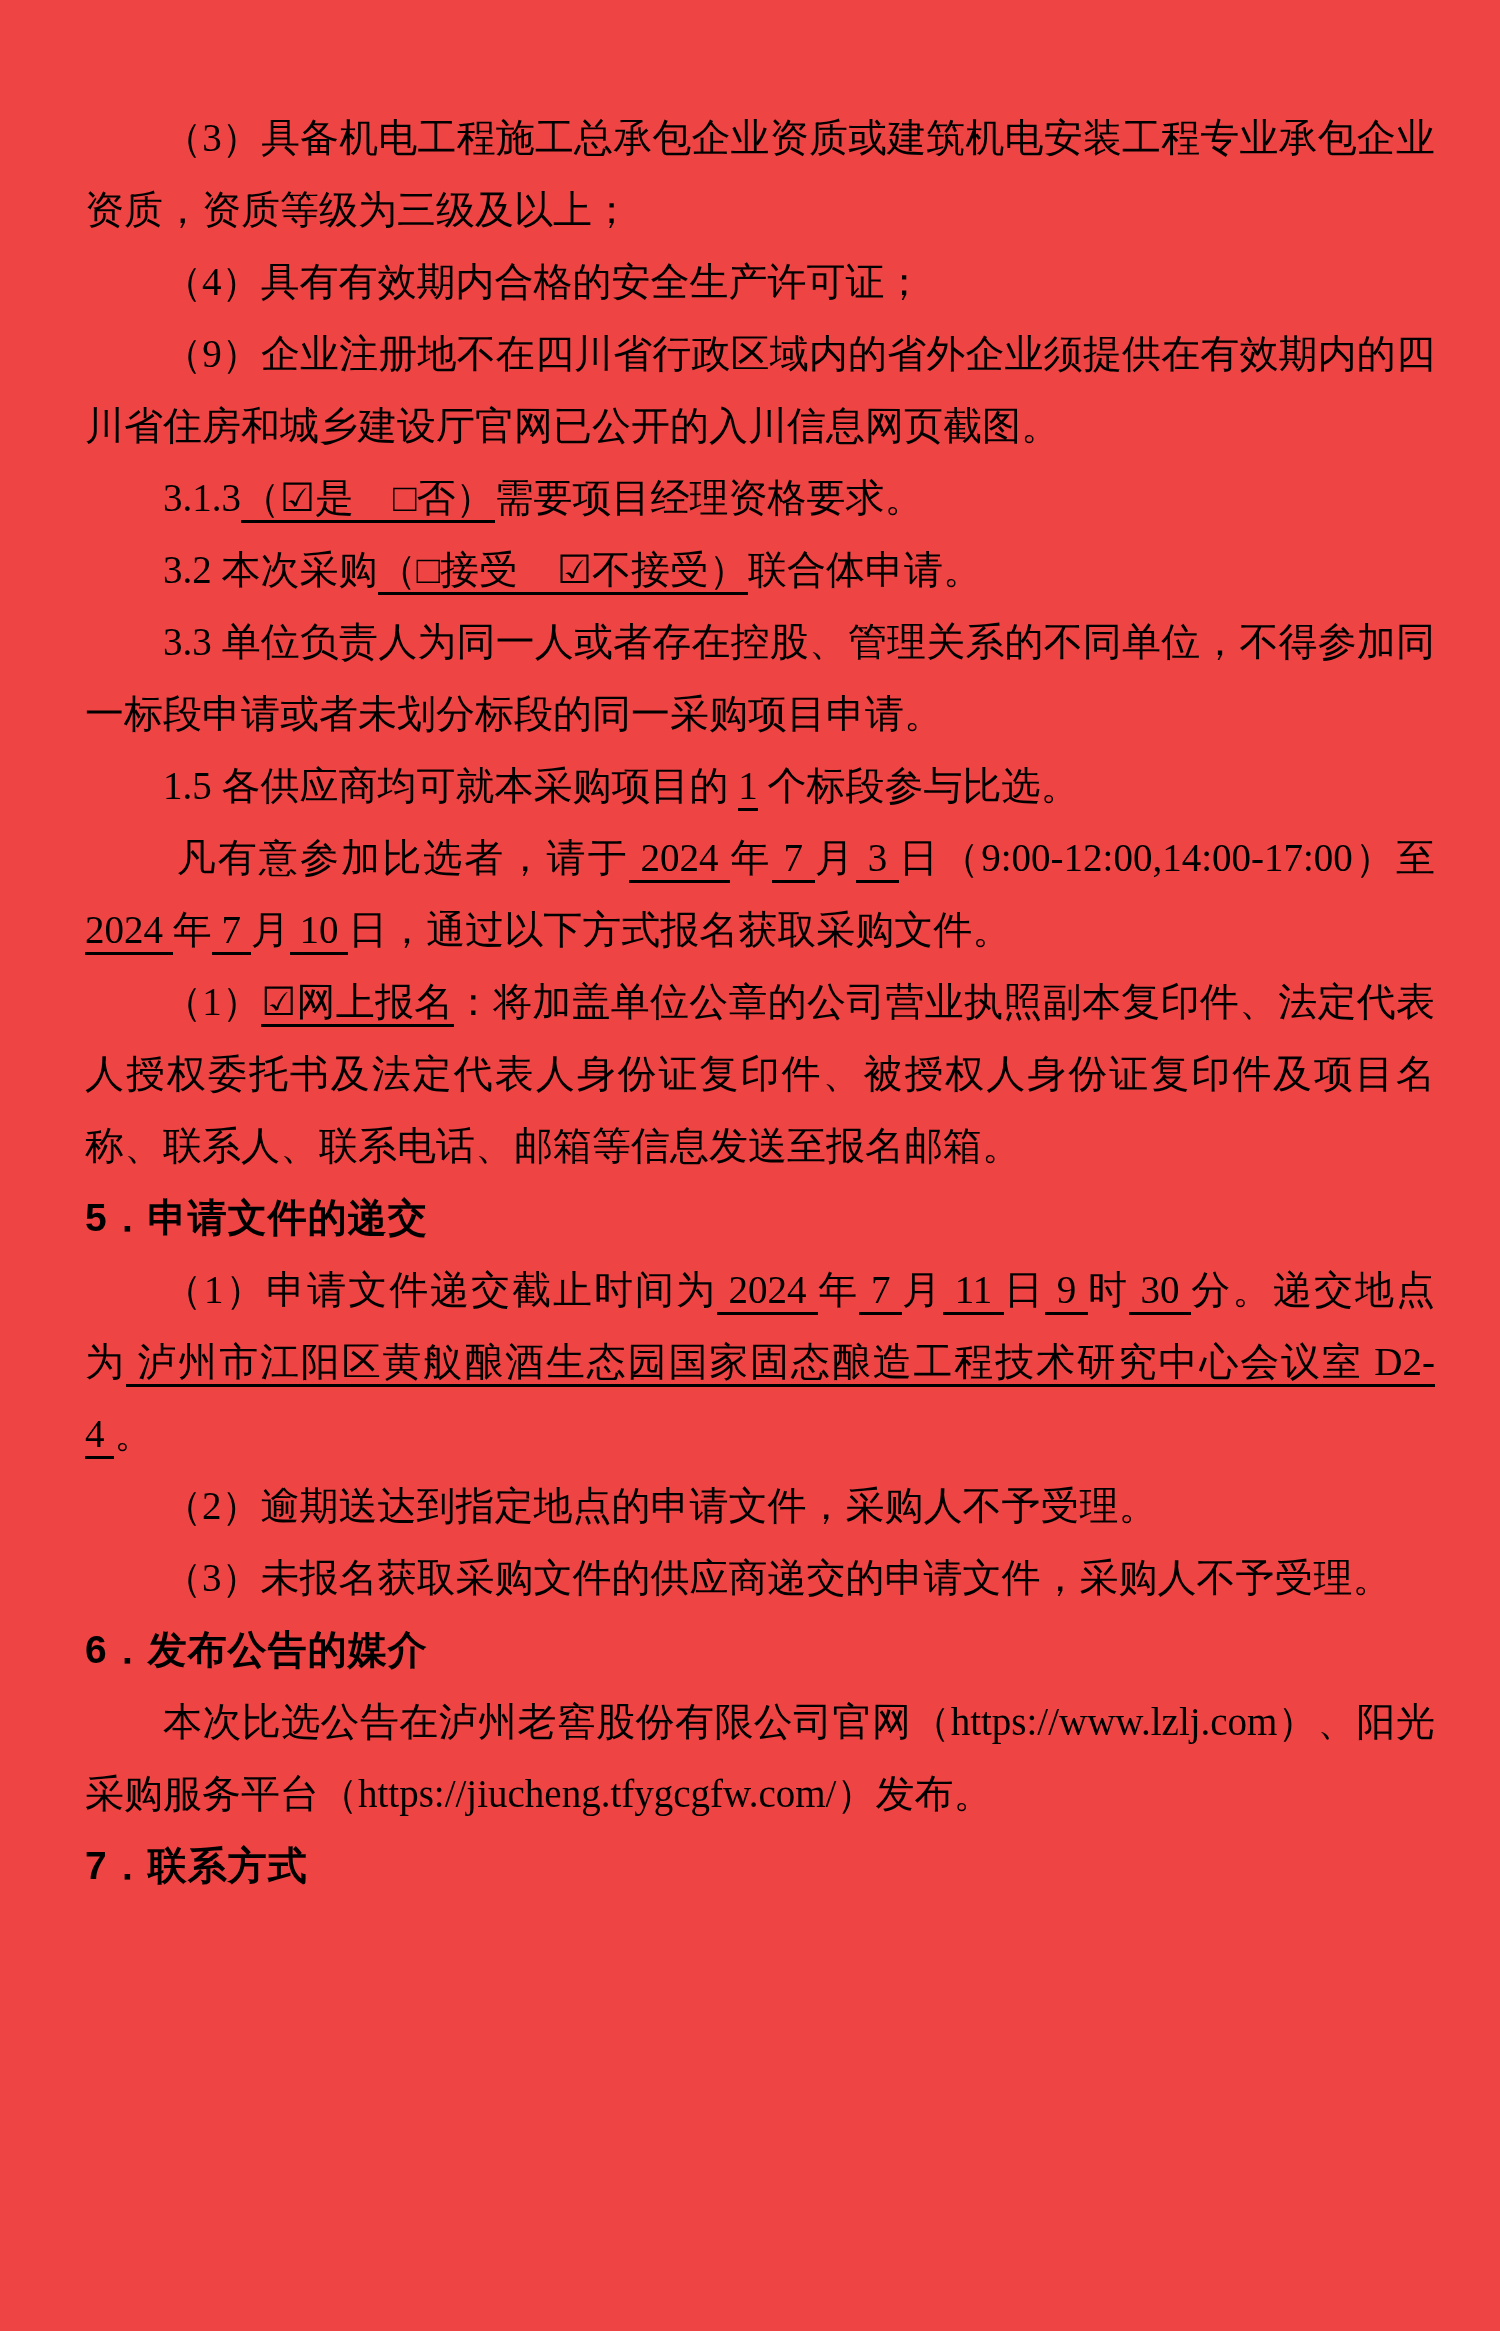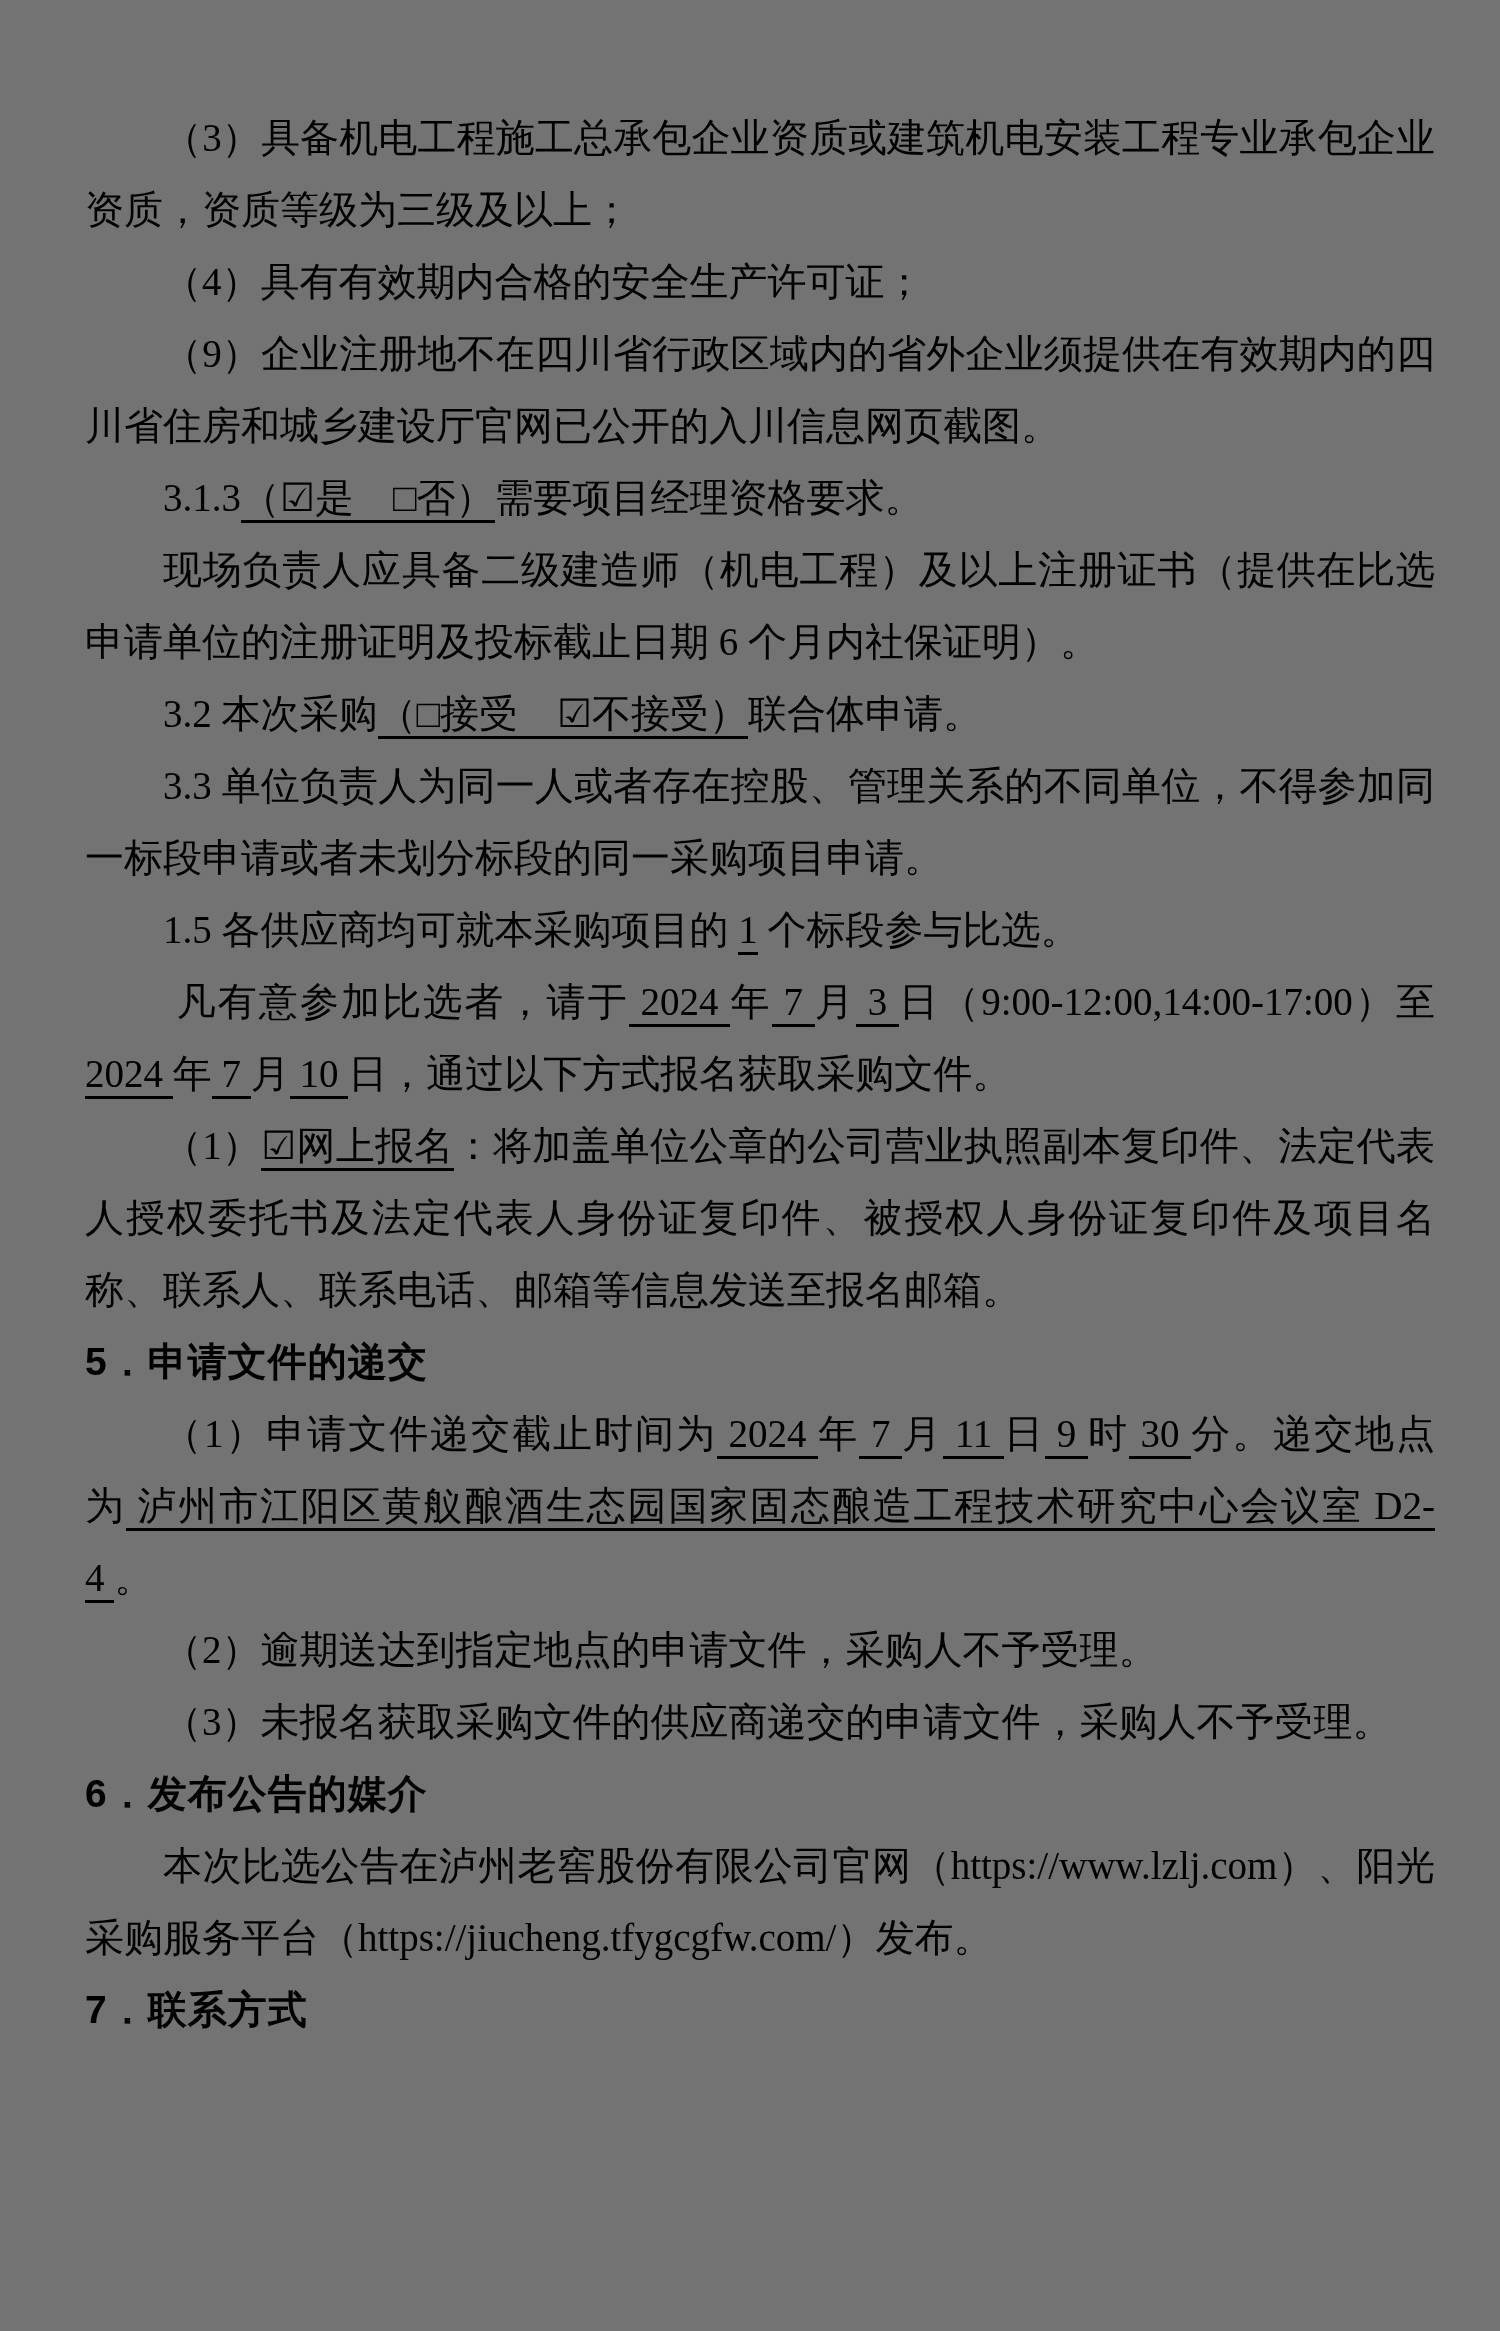--- a/index.html
+++ b/index.html
@@ -1,20 +1,20 @@
 <!DOCTYPE html>
 <html><head>
 <meta charset="utf-8">
 <style>
   html, body { margin: 0; padding: 0; background: #ffffff; }
   .page {
     position: relative;
     width: 1500px;
     height: 2331px;
-    background: #737373;
+    background: #ef4444;
     overflow: hidden;
   }
   .doc {
     position: absolute;
     left: 85px;
     top: 102px;
     width: 1350px;
     color: #000000;
     font-family: "Liberation Serif", "DejaVu Serif", serif;
     font-size: 39px;
@@ -39,21 +39,20 @@
 </style>
 </head>
 <body>
 
 <div class="page">
   <div class="doc">
       <p class="para body"><span class="seg">（3）具备机电工程施工总承包企业资质或建筑机电安装工程专业承包企业资质，资质等级为三级及以上；</span></p>
       <p class="para body"><span class="seg">（4）具有有效期内合格的安全生产许可证；</span></p>
       <p class="para body"><span class="seg">（9）企业注册地不在四川省行政区域内的省外企业须提供在有效期内的四川省住房和城乡建设厅官网已公开的入川信息网页截图。</span></p>
       <p class="para body"><span class="seg">3.1.3</span><span class="seg u">（</span><span class="seg u">☑</span><span class="seg u">是　</span><span class="seg u">□</span><span class="seg u">否）</span><span class="seg">需要项目经理资格要求。</span></p>
-      <p class="para body"><span class="seg">现场负责人应具备二级建造师（机电工程）及以上注册证书（提供在比选申请单位的注册证明及投标截止日期 6 个月内社保证明）。</span></p>
       <p class="para body"><span class="seg">3.2 本次采购</span><span class="seg u">（</span><span class="seg u">□</span><span class="seg u">接受　</span><span class="seg u">☑</span><span class="seg u">不接受）</span><span class="seg">联合体申请。</span></p>
       <p class="para body"><span class="seg">3.3 单位负责人为同一人或者存在控股、管理关系的不同单位，不得参加同一标段申请或者未划分标段的同一采购项目申请。</span></p>
       <p class="para body"><span class="seg">1.5 各供应商均可就本采购项目的 </span><span class="seg u">1</span><span class="seg"> 个标段参与比选。</span></p>
       <p class="para body-lg"><span class="seg">凡有意参加比选者，请于</span><span class="seg u">&nbsp;2024&nbsp;</span><span class="seg">年</span><span class="seg u">&nbsp;7&nbsp;</span><span class="seg">月</span><span class="seg u">&nbsp;3&nbsp;</span><span class="seg">日（9:00-12:00,14:00-17:00）至</span><span class="seg u">2024&nbsp;</span><span class="seg">年</span><span class="seg u">&nbsp;7&nbsp;</span><span class="seg">月</span><span class="seg u">&nbsp;10&nbsp;</span><span class="seg">日，通过以下方式报名获取采购文件。</span></p>
       <p class="para body"><span class="seg">（1）</span><span class="seg u">☑</span><span class="seg u">网上报名</span><span class="seg">：将加盖单位公章的公司营业执照副本复印件、法定代表人授权委托书及法定代表人身份证复印件、被授权人身份证复印件及项目名称、联系人、联系电话、邮箱等信息发送至报名邮箱。</span></p>
       <p class="para heading"><span class="seg">5．申请文件的递交</span></p>
       <p class="para body"><span class="seg">（1）申请文件递交截止时间为</span><span class="seg u">&nbsp;2024&nbsp;</span><span class="seg">年</span><span class="seg u">&nbsp;7&nbsp;</span><span class="seg">月</span><span class="seg u">&nbsp;11&nbsp;</span><span class="seg">日</span><span class="seg u">&nbsp;9&nbsp;</span><span class="seg">时</span><span class="seg u">&nbsp;30&nbsp;</span><span class="seg">分。递交地点为</span><span class="seg u">&nbsp;泸州市江阳区黄舣酿酒生态园国家固态酿造工程技术研究中心会议室 D2-4&nbsp;</span><span class="seg">。</span></p>
       <p class="para body"><span class="seg">（2）逾期送达到指定地点的申请文件，采购人不予受理。</span></p>
       <p class="para body"><span class="seg">（3）未报名获取采购文件的供应商递交的申请文件，采购人不予受理。</span></p>
       <p class="para heading"><span class="seg">6．发布公告的媒介</span></p>

